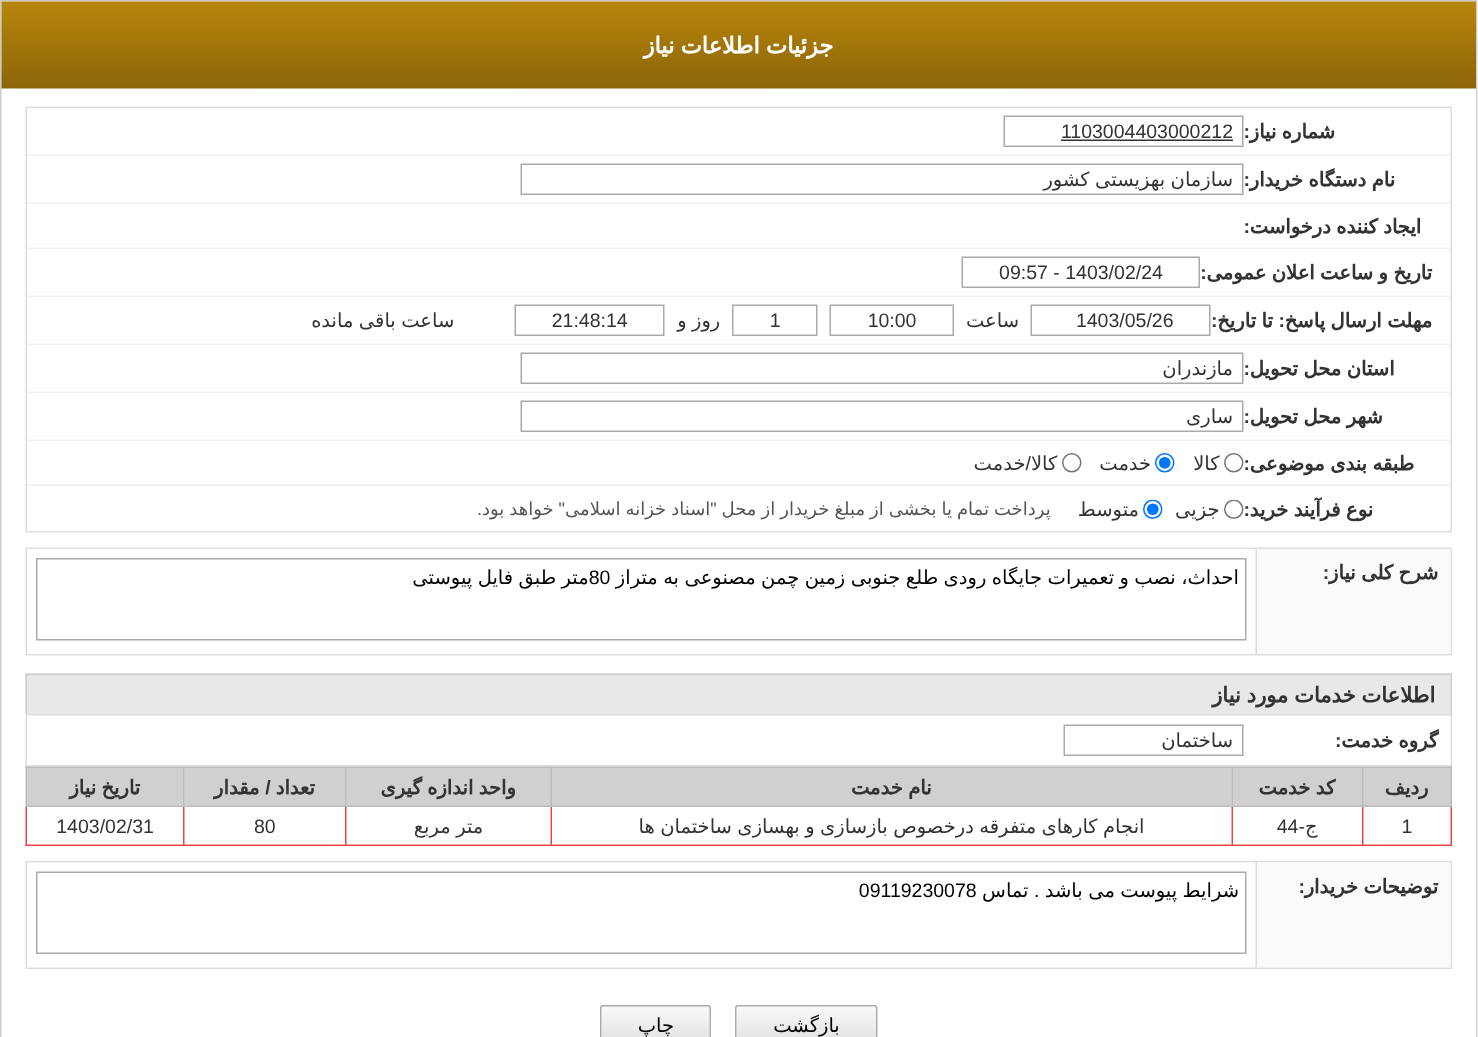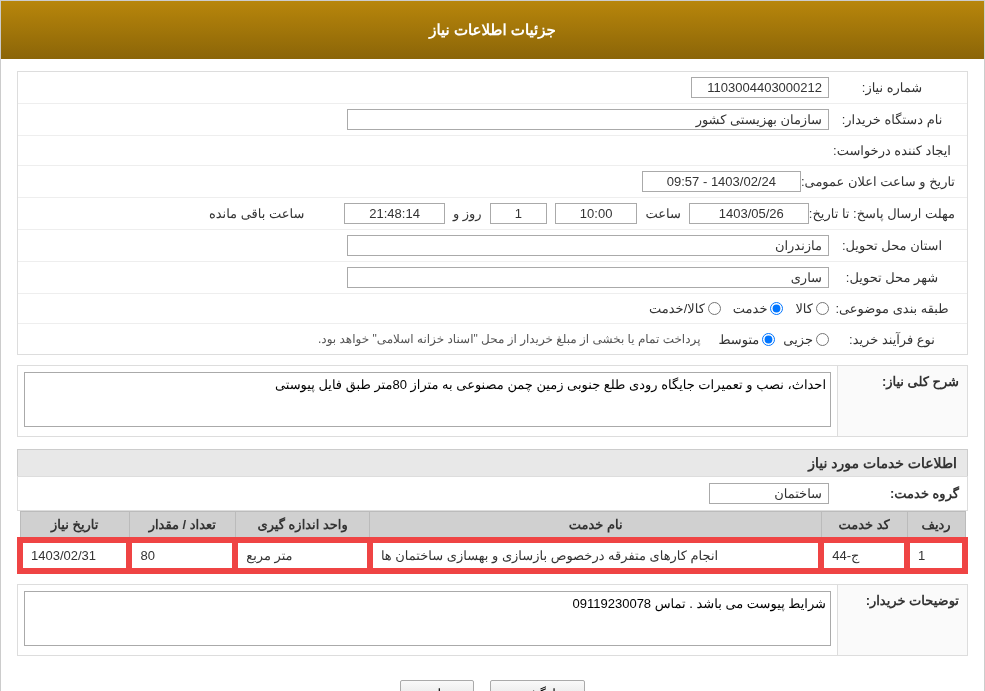--- a/index.html
+++ b/index.html
@@ -34,43 +34,44 @@
     .row-line {
       display: flex;
       align-items: center;
       border-bottom: 1px solid #eee;
       padding: 5px 8px;
       min-height: 30px;
     }
     .row-line:last-child { border-bottom: none; }
     .label-cell {
       color: #333;
-      font-weight: normal;
-      text-align: center;
+      font-weight: bold;
+      text-align: left;
       min-width: 130px;
       padding-right: 4px;
       white-space: nowrap;
     }
     .value-cell {
       flex: 1;
       text-align: right;
     }
     .input-box {
       border: 1px solid #aaa;
       background: #fff;
       padding: 2px 6px;
       text-align: right;
       display: inline-block;
     }
     .input-medium {
       width: 60%;
       padding-left: 28px;
     }
     .input-small {
-      width: 138px;
+      width: 160px;
+      text-decoration: underline;
     }
     .date-box {
       border: 1px solid #aaa;
       background: #fff;
       padding: 2px 24px;
       display: inline-block;
       min-width: 120px;
     }
     .inline-fields {
       display: flex;
@@ -121,23 +122,23 @@
       border: 1px solid #ccc;
     }
     table.data-table th {
       background: #d0d0d0;
       border: 1px solid #bbb;
       padding: 5px 8px;
       text-align: center;
       font-size: 13px;
     }
     table.data-table td {
-      border: 6px solid #ef4444;
+      border: 1px solid #ef4444;
       padding: 5px 8px;
-      text-align: left;
+      text-align: center;
     }
     .button-bar {
       display: flex;
       justify-content: center;
       gap: 16px;
       padding: 14px;
     }
     .btn {
       padding: 5px 24px;
       border: 1px solid #aaa;

